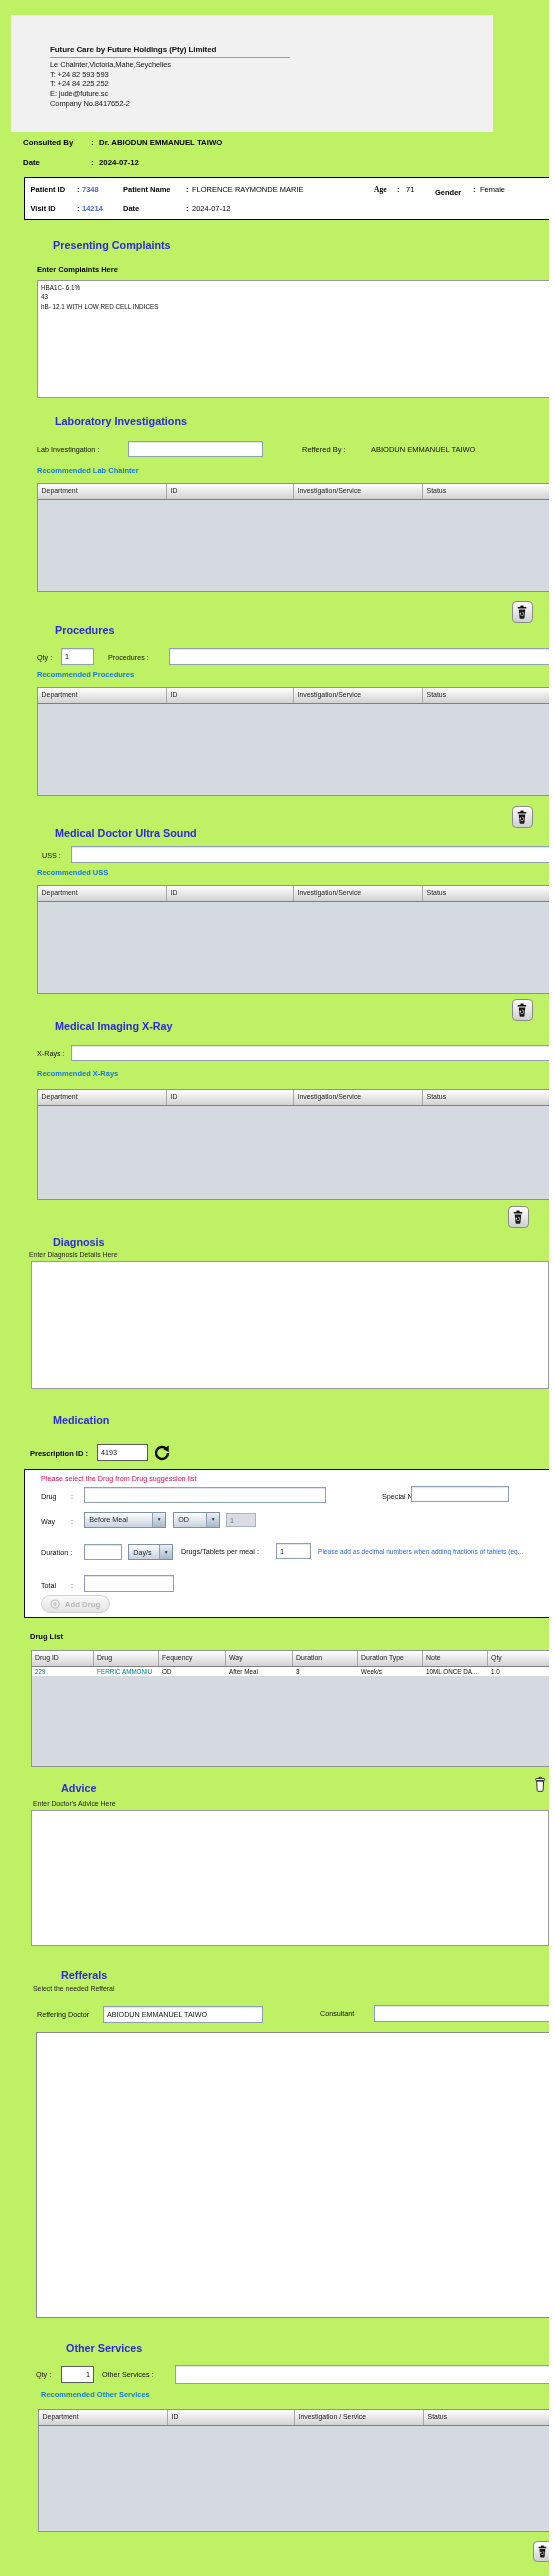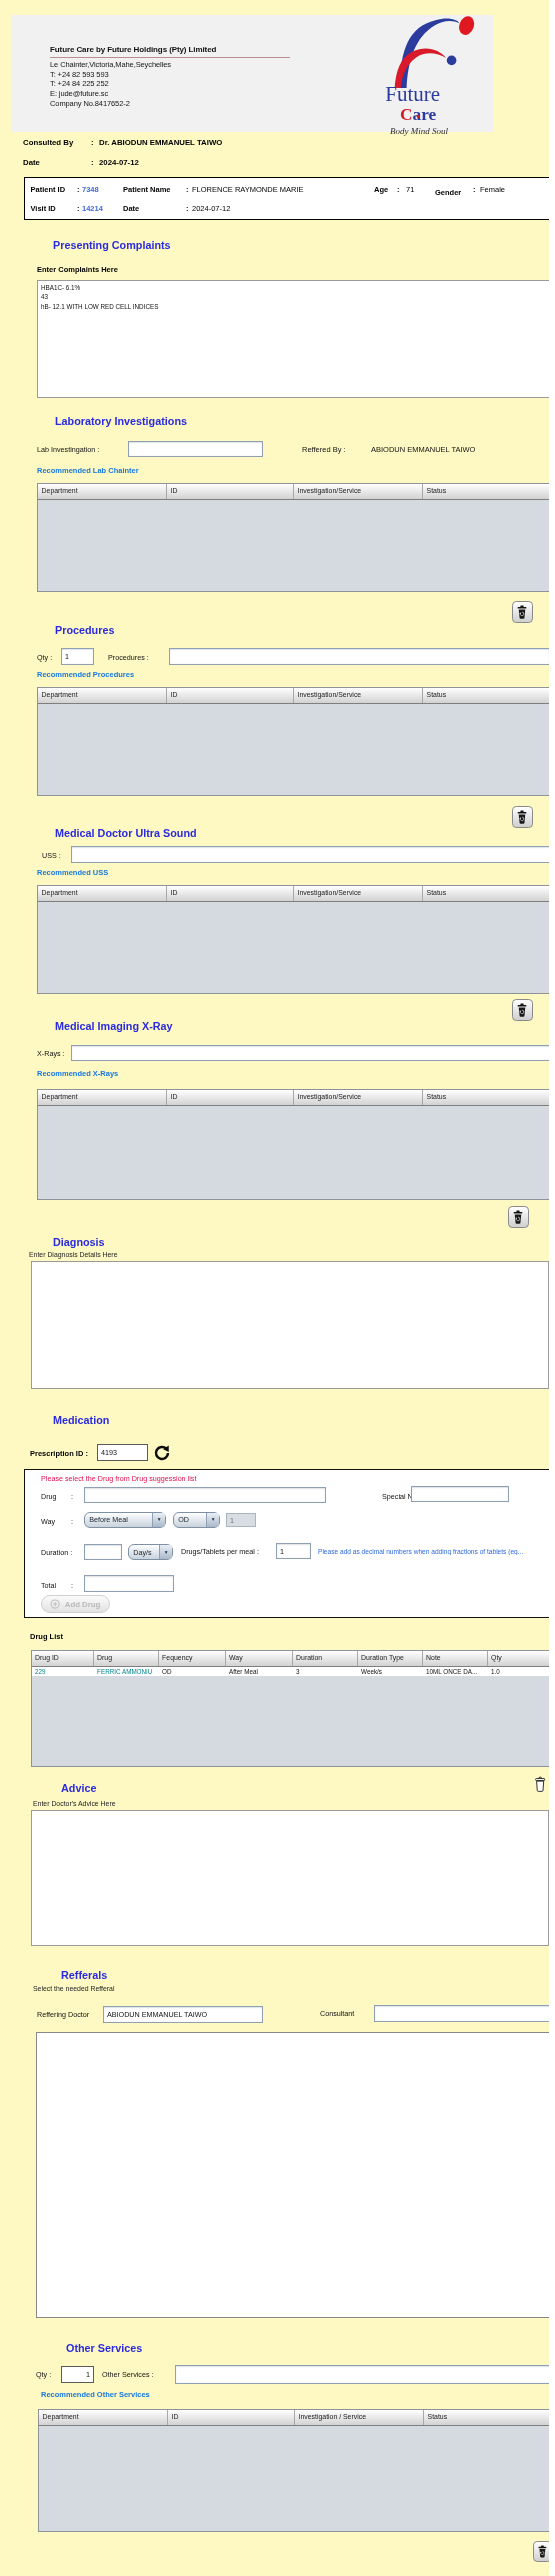--- a/index.html
+++ b/index.html
@@ -1,16 +1,16 @@
 <!DOCTYPE html>
 <html style="font-size:9.6px"><head>
 <meta charset="utf-8">
 <style>
   html,body{margin:0;padding:0;background:#fff;}
-  .page{position:relative;width:549px;height:2576px;background:#fef9c3;
+  .page{position:relative;width:549px;height:2576px;background:#bef264;
         font-family:"Liberation Sans", sans-serif;overflow:hidden;}
   
   .lh-bg{position:absolute;left:10.8px;top:15px;width:482px;height:117px;background:#f1f1f1;}
   .lh-company{position:absolute;left:50px;top:45px;font-size:8px;font-weight:bold;color:#111;letter-spacing:-0.1px;}
   .lh-underline{position:absolute;left:50px;top:57px;width:240px;height:1.2px;background:#b98f93;}
   .lh-line{position:absolute;left:50px;font-size:7.5px;color:#161616;letter-spacing:-0.1px;}
   .logo-wrap{position:absolute;left:365px;top:15px;width:128px;height:120px;}
   .logo-future{position:absolute;left:20.3px;top:67px;font-family:"Liberation Serif",serif;font-size:21px;color:#2b3b9e;letter-spacing:0px;}
   .logo-care{position:absolute;left:35px;top:90px;font-family:"Liberation Serif",serif;font-size:17.3px;font-weight:bold;}
   .logo-care .c-red{color:#d41a28;}
@@ -42,21 +42,21 @@
   
   .tbl{position:absolute;box-sizing:border-box;border:0.6px solid #8e9399;background:#fff;display:flex;flex-direction:column;}
   .thead{display:flex;height:15px;background:linear-gradient(#ffffff,#d2d2d2);border-bottom:0.6px solid #7f7f7f;flex:none;}
   .th{box-sizing:border-box;padding:3px 3.6px 0;font-size:6.9px;color:#1a1a1a;border-right:0.6px solid #a8a8a8;white-space:nowrap;overflow:hidden;}
   .th:last-child{border-right:none;flex:1;}
   .tbody{flex:1;background:#d5d9e0;}
   .drow{display:flex;height:9px;background:#fff;font-size:6.3px;flex:none;}
   .dc{box-sizing:border-box;padding:0.6px 3.6px 0;white-space:nowrap;overflow:hidden;color:#111;}
   .teal{color:#00868b;}
   
-  .combo{position:absolute;box-sizing:border-box;display:flex;align-items:stretch;border:0.6px solid #7f8fa4;border-radius:6px;
+  .combo{position:absolute;box-sizing:border-box;display:flex;align-items:stretch;border:0.6px solid #7f8fa4;border-radius:0;
          background:linear-gradient(#fdfefe,#c9d2dd);box-shadow:inset 0 0.6px 0 #fff;cursor:default;justify-content:space-between;}
   .combo .cv{flex:1;display:flex;align-items:center;padding:0 4.2px;font-size:7.2px;color:#16202c;white-space:nowrap;overflow:hidden;}
   .combo .ca{width:12px;display:flex;align-items:center;justify-content:center;border-left:0.6px solid #8fa0b4;
              background:linear-gradient(#e9eff6,#a9b8c9);border-radius:0 1.8px 1.8px 0;font-size:4.8px;color:#1d2a3a;}
   
   .trash-btn{position:absolute;width:18.5px;height:20px;border:0.6px solid #8a8a8a;border-radius:4.2px;
              background:linear-gradient(#ffffff,#cfcfcf);display:flex;align-items:center;justify-content:center;cursor:pointer;}
   .trash-plain{position:absolute;width:18px;height:19px;display:flex;align-items:center;justify-content:center;cursor:pointer;}
   .refresh-btn{position:absolute;width:19px;height:19px;display:flex;align-items:center;justify-content:center;cursor:pointer;}
   .add-btn{position:absolute;box-sizing:border-box;display:flex;align-items:center;gap:4.2px;padding:0 8.4px;
@@ -74,48 +74,36 @@
 
   <div class="lh-bg"></div>
   <div class="lh-company">Future Care by Future Holdings (Pty) Limited</div>
   <div class="lh-underline"></div>
   <div class="lh-line" style="top:60px;">Le Chainter,Victoria,Mahe,Seychelles</div>
   <div class="lh-line" style="top:70px;">T: +24  82 593 593</div>
   <div class="lh-line" style="top:79px;">T: +24  84 225 252</div>
   <div class="lh-line" style="top:89px;">E: jude@future.sc</div>
   <div class="lh-line" style="top:99px;">Company No.8417652-2</div>
 
-  <div class="logo-wrap">
-    <svg width="102" height="72" viewBox="0 0 170 120" style="position:absolute;left:14.3px;top:1.2px;">
-      <path d="M34 120 C36 54 50 18 94 7 C116 1 130 6 134 12 C120 5 104 9 94 15 C60 34 48 76 46 120 Z" fill="#2b3b9e"></path>
-      <ellipse cx="146" cy="16" rx="12" ry="16" fill="#e01822" transform="rotate(20 146 16)"></ellipse>
-      <path d="M26 120 C28 92 36 68 56 59 C78 49 100 55 112 70 C96 60 76 59 62 69 C44 82 38 102 36 120 Z" fill="#d81a2a"></path>
-      <circle cx="121" cy="74" r="8" fill="#2b3b9e"></circle>
-    </svg>
-    <div class="logo-future">Future</div>
-    <div class="logo-care"><span class="c-red">C</span><span class="c-blue">are</span></div>
-    <div class="logo-heart">♥</div>
-    <div class="logo-tagline">Body Mind Soul</div>
-  </div>
 
   <div class="meta-lbl" style="left:23px;top:138px;">Consulted By</div>
   <div class="meta-lbl" style="left:91px;top:138px;">:</div>
   <div class="meta-val" style="left:99px;top:138px;">Dr.  ABIODUN EMMANUEL TAIWO</div>
   <div class="meta-lbl" style="left:23px;top:158px;">Date</div>
   <div class="meta-lbl" style="left:91px;top:158px;">:</div>
   <div class="meta-val" style="left:99px;top:158px;">2024-07-12</div>
 
   <div class="patient-box"></div>
   <div class="p-lbl" style="left:30.5px;top:185px;">Patient ID</div>
   <div class="p-lbl" style="left:77px;top:185px;">:</div>
   <div class="p-val p-id" style="left:82px;top:185px;">7348</div>
   <div class="p-lbl" style="left:123px;top:185px;">Patient Name</div>
   <div class="p-lbl" style="left:186px;top:185px;">:</div>
   <div class="p-val" style="left:192px;top:185px;">FLORENCE RAYMONDE MARIE</div>
-  <div class="p-lbl" style="left:374px;top:185px;">Age</div>
+  <div class="p-lbl" style="left:374px;top:185px;font-family:Liberation Serif, serif;">Age</div>
   <div class="p-lbl" style="left:397px;top:185px;">:</div>
   <div class="p-val" style="left:406px;top:185px;">71</div>
   <div class="p-lbl" style="left:435px;top:188px;">Gender</div>
   <div class="p-lbl" style="left:473px;top:185px;">:</div>
   <div class="p-val" style="left:480px;top:185px;">Female</div>
   <div class="p-lbl" style="left:30.5px;top:204px;">Visit ID</div>
   <div class="p-lbl" style="left:77px;top:204px;">:</div>
   <div class="p-val p-id" style="left:82px;top:204px;">14214</div>
   <div class="p-lbl" style="left:123px;top:204px;">Date</div>
   <div class="p-lbl" style="left:186px;top:204px;">:</div>

